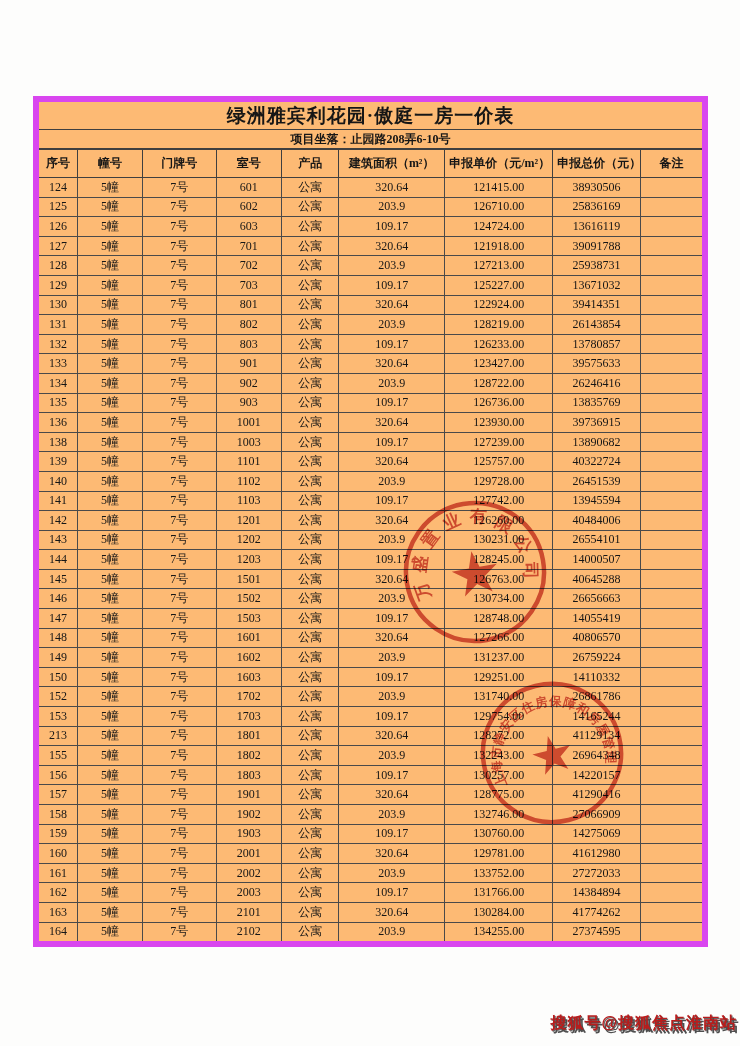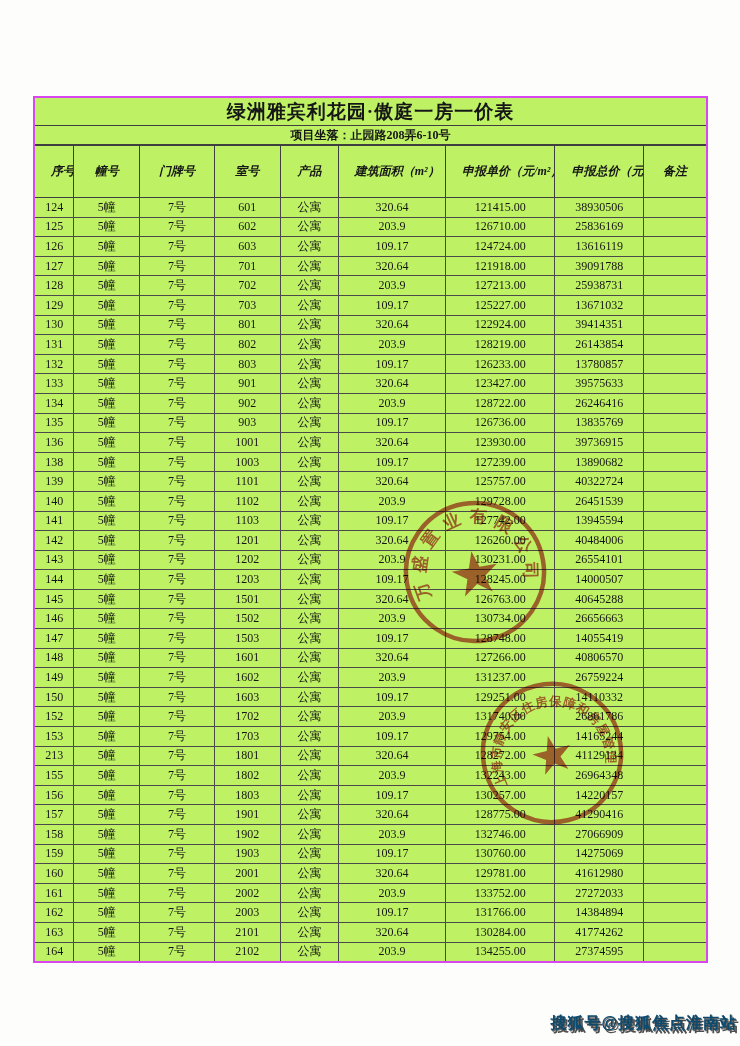--- a/index.html
+++ b/index.html
@@ -2,52 +2,52 @@
 <html><head>
 <meta charset="utf-8">
 <style>
   html,body{margin:0;padding:0;}
   body{
     width:740px;height:1046px;position:relative;background:#fdfdfc;overflow:hidden;
     font-family:"Liberation Serif","DejaVu Serif",serif;color:#161616;
   }
   .sheet{
     position:absolute;left:33px;top:96px;width:675px;box-sizing:border-box;
-    border:2px solid #d946ef;background:#bef264;
+    border:6px solid #d946ef;background:#fdba74;
   }
   .title-row{
     height:27px;line-height:27px;text-align:center;font-size:19px;font-weight:bold;
     letter-spacing:1px;border-bottom:1px solid #3f3f3f;
   }
   .subtitle-row{
     height:18px;line-height:18px;text-align:center;font-size:12px;font-weight:bold;
     border-bottom:1px solid #3f3f3f;
   }
   table.price{
     width:100%;border-collapse:collapse;table-layout:fixed;
   }
   table.price th{
     height:19px;font-size:12px;font-weight:600;border:1px solid #3f3f3f;
-    padding:16px;text-align:center;white-space:nowrap;overflow:hidden;font-style:italic;
+    padding:4px;text-align:center;white-space:nowrap;overflow:hidden;
   }
   table.price td{
     height:18.6px;font-size:12px;border:1px solid #4a4a4a;padding:0;
     text-align:center;white-space:nowrap;overflow:hidden;
   }
   table.price th:first-child, table.price td:first-child{border-left:none;}
   table.price th:last-child,  table.price td:last-child{border-right:none;}
   table.price tbody tr:last-child td{border-bottom:none;border-radius:9px;}
   .seal{
     position:absolute;mix-blend-mode:multiply;opacity:.78;pointer-events:none;
   }
   .seal-company{left:390px;top:487px;transform:rotate(-10deg);}
   .seal-bureau{left:467px;top:668px;transform:rotate(-14deg);}
   .watermark{
     position:absolute;right:3px;top:1013px;font-size:16px;font-weight:bold;
-    letter-spacing:1px;color:#0c4a6e;
+    letter-spacing:1px;color:#b91c1c;
     text-shadow:2.5px 2.5px 0 #4e4e4e, 1px 1px 0 #6a6a6a;
     font-family:"Liberation Sans","DejaVu Sans",sans-serif;
   }
 </style>
 </head>
 <body>
 
 <div class="sheet">
   <div class="title-row">绿洲雅宾利花园·傲庭一房一价表</div>
   <div class="subtitle-row">项目坐落：止园路208弄6-10号</div>

